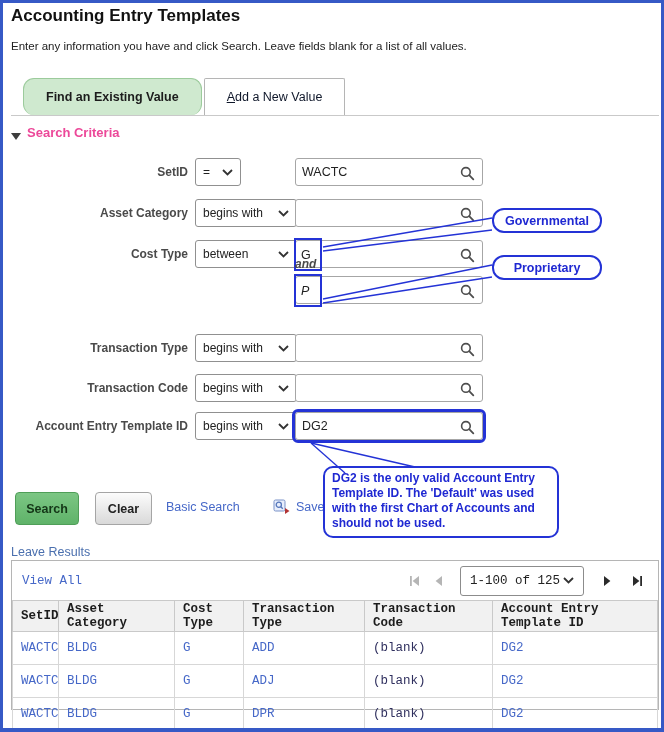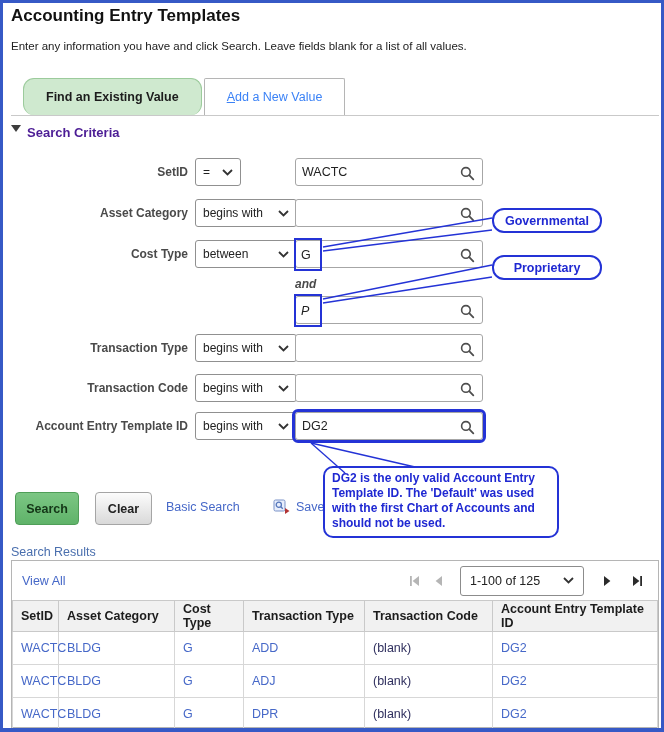--- a/index.html
+++ b/index.html
@@ -4,27 +4,27 @@
 <style>
   html,body{margin:0;padding:0;background:#fff;}
   #app{position:relative;width:664px;height:732px;box-sizing:border-box;
        border:3px solid #3659c6;border-bottom-width:4px;background:#fff;
        font-family:"Liberation Sans",sans-serif;overflow:hidden;}
   .abs{position:absolute;}
   #page-title{left:8px;top:3px;font-size:17px;font-weight:bold;color:#111;}
   #instructions{left:8px;top:37px;font-size:11.5px;color:#222;}
   #tabs{left:20px;top:75px;display:flex;gap:2px;z-index:2;}
   .tab{height:37px;padding:0 22px;display:flex;align-items:center;font-size:12.5px;
-       border:1px solid #b5b5b5;border-bottom:none;background:#fff;color:#3b82f6;
+       border:1px solid #b5b5b5;border-bottom:none;background:#fff;color:#0f172a;
        border-radius:2px 2px 0 0;box-sizing:border-box;}
   .tab.active{background:#cfe9cf;border-color:#9ccb9c;font-weight:bold;color:#1c1c1c;border-radius:11px;}
   .tab .u{text-decoration:underline;}
   #tabs-rule{left:8px;top:112px;width:648px;border-top:1px solid #c9c9c9;z-index:1;}
-  #criteria-heading{left:8px;top:122px;display:flex;align-items:flex-start;gap:6px;
-       font-size:13px;font-weight:bold;color:#4c1d95;}
+  #criteria-heading{left:8px;top:122px;display:flex;align-items:flex-end;gap:6px;
+       font-size:13px;font-weight:bold;color:#ec4899;}
   #criteria-heading .tri{width:0;height:0;border-left:5px solid transparent;
        border-right:5px solid transparent;border-top:7px solid #3d3d3d;}
   .crit-row{position:absolute;left:0;height:30px;display:flex;align-items:center;}
   .crit-label{width:185px;text-align:right;font-size:12px;font-weight:bold;
        color:#4a4a4a;margin-right:7px;}
   .crit-op{width:100px;}
   .selectbox{display:inline-flex;align-items:center;justify-content:space-between;
        height:28px;width:102px;border:1px solid #909090;border-radius:3px;
        padding:0 7px;font-size:12px;color:#222;background:#fff;box-sizing:border-box;cursor:default;}
   .selectbox.narrow{width:46px;}
@@ -51,21 +51,21 @@
        border:1px solid #4f9e58;border-radius:4px;font-weight:bold;font-size:12.5px;color:#143617;
        font-family:"Liberation Sans",sans-serif;}
   #clear-btn{left:92px;top:489px;width:57px;height:33px;background:linear-gradient(#fcfcfc,#d9d9d9);
        border:1px solid #a5a5a5;border-radius:4px;font-weight:bold;font-size:12.5px;color:#222;
        font-family:"Liberation Sans",sans-serif;}
   .link{color:#4668c8;font-size:12.5px;cursor:pointer;}
   #basic-search-link{left:163px;top:497px;}
   #save-search-icon{left:270px;top:495px;}
   #save-search-link{left:293px;top:497px;white-space:nowrap;}
   #results-heading{left:8px;top:542px;font-size:12.5px;color:#4a6fae;}
-  #grid{left:8px;top:557px;width:648px;height:168px;border:1px solid #b5b5b5;box-sizing:border-box;}
+  #grid{left:8px;top:557px;width:648px;height:150px;border:1px solid #b5b5b5;box-sizing:border-box;font-family:Liberation Mono, monospace;}
   #grid-toolbar{height:39px;display:flex;align-items:center;justify-content:space-between;
        padding:0 14px 0 10px;}
   #pager{display:flex;align-items:center;}
   .pgicon{display:flex;align-items:center;}
   #pager-select{width:124px;height:30px;border:1px solid #8c8c8c;border-radius:3px;
        display:flex;align-items:center;justify-content:space-between;padding:0 9px;
        font-size:12.5px;color:#222;margin:0 18px 0 16px;box-sizing:border-box;background:#fff;}
   #results-table{width:100%;border-collapse:collapse;font-size:12.5px;table-layout:fixed;}
   #results-table th{background:#f1f1f1;font-weight:bold;color:#1c1c1c;text-align:left;
        height:30px;padding:0 4px 0 8px;border:1px solid #c9c9c9;}
@@ -145,21 +145,21 @@
             <span class="char-hl">
               <span class="inputval">G</span>
             </span>
             <svg class="mag" width="15" height="15" viewBox="0 0 16 16">
               <circle cx="6.3" cy="6.3" r="4.6" fill="none" stroke="#4d4d4d" stroke-width="1.7"></circle>
               <line x1="9.8" y1="9.8" x2="14.2" y2="14.2" stroke="#4d4d4d" stroke-width="1.9" stroke-linecap="round"></line>
             </svg>
           </div>
         </div>
       </div>
-      <div class="crit-row" style="top: 292px; font-style: italic;">
+      <div class="crit-row" style="top: 272px; font-style: italic;">
         <div class="crit-label"></div>
         <div class="crit-op"></div>
         <div class="and-label">and</div>
         <div class="inputwrap">
           <div class="inputbox">
             <span class="char-hl">
               <span class="inputval">P</span>
             </span>
             <svg class="mag" width="15" height="15" viewBox="0 0 16 16">
               <circle cx="6.3" cy="6.3" r="4.6" fill="none" stroke="#4d4d4d" stroke-width="1.7"></circle>
@@ -234,21 +234,21 @@
   <span class="abs" id="save-search-icon">
     <svg width="17" height="16" viewBox="0 0 17 16">
       <rect x="1" y="2" width="11" height="11" rx="1.5" fill="#e8eefc" stroke="#7b93c8"></rect>
       <circle cx="5.8" cy="6.8" r="2.6" fill="none" stroke="#5577bb" stroke-width="1.3"></circle>
       <line x1="7.8" y1="8.8" x2="9.8" y2="10.8" stroke="#5577bb" stroke-width="1.3"></line>
       <polygon points="12,10 16.5,13 12,16" fill="#b23333"></polygon>
     </svg>
   </span>
   <span class="abs link" id="save-search-link">Save Search Criteria</span>
 
-  <div class="abs" id="results-heading">Search Results</div>
+  <div class="abs" id="results-heading">Leave Results</div>
 
   <div class="abs" id="grid">
     <div id="grid-toolbar">
       <span class="link">View All</span>
       <div id="pager">
         <span class="pgicon" style="margin-right:12px;">
           <svg width="14" height="14" viewBox="0 0 14 14">
               <rect x="2" y="2" width="1.8" height="10" fill="#b5b5b5"></rect>
               <polygon points="11,2 11,12 4.6,7" fill="#b5b5b5"></polygon>
             </svg>

